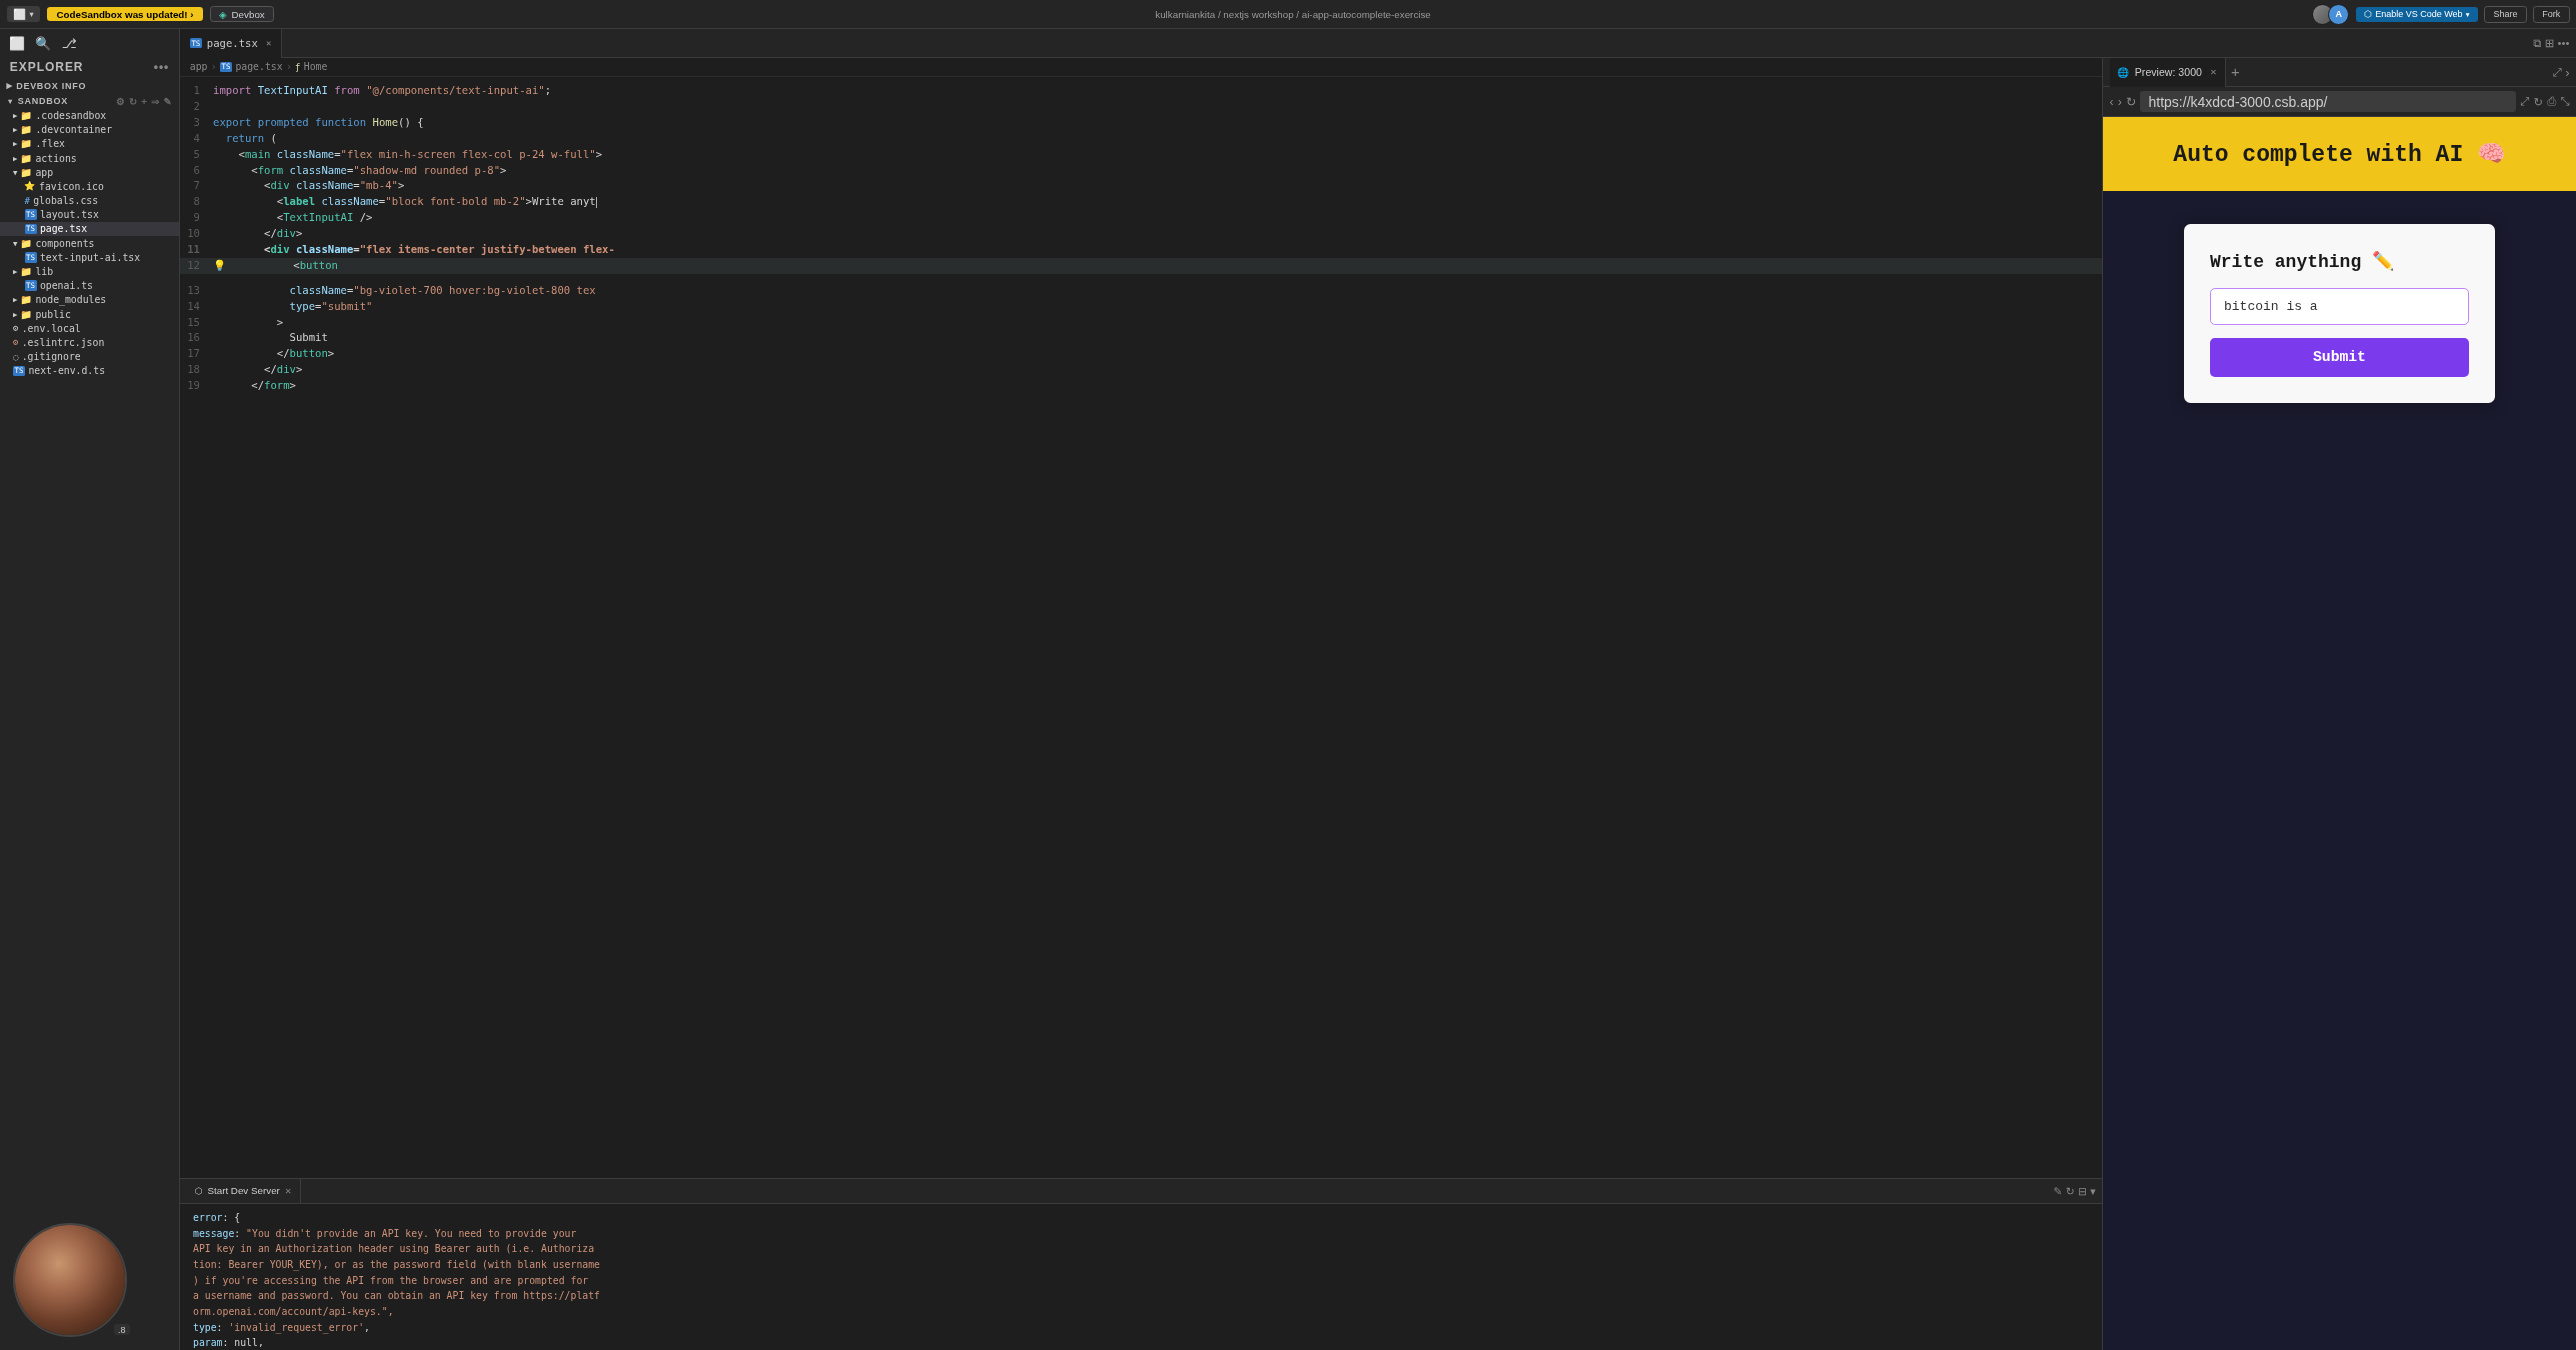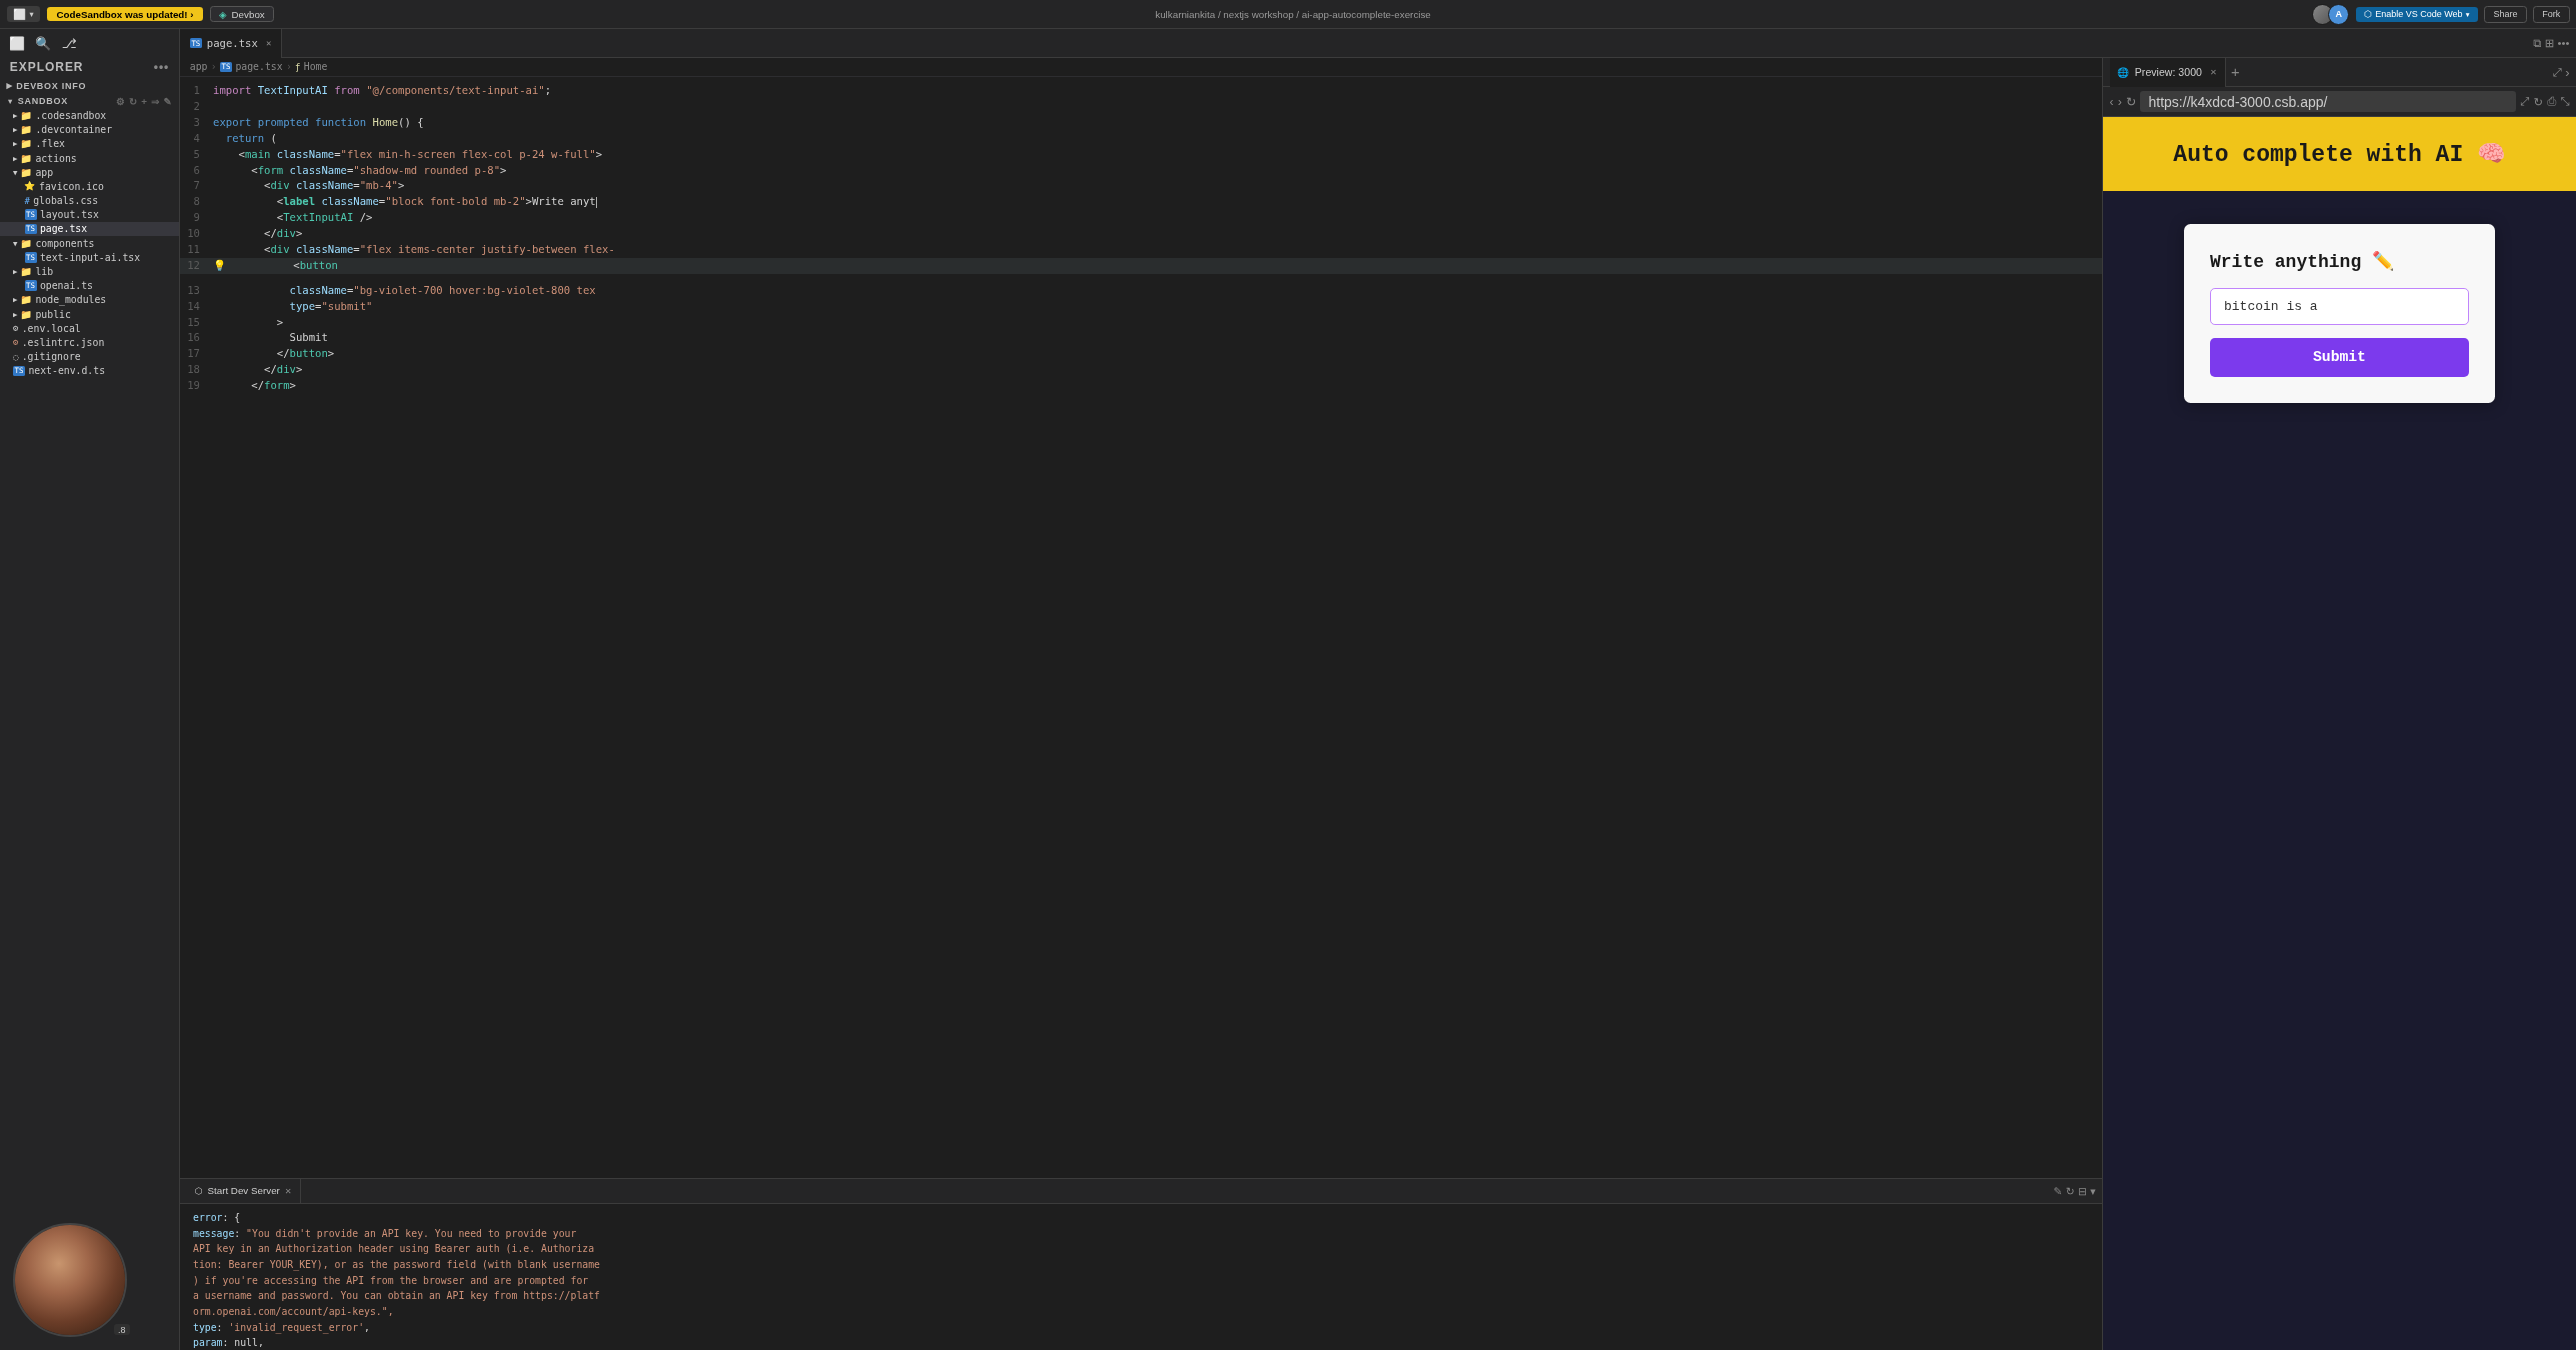--- a/index.html
+++ b/index.html
@@ -220,21 +220,21 @@
             <span style="white-space:pre; color:#d4d4d4;">          &lt;<span style="color:#4ec9b0;font-weight:bold;">label</span> <span style="color:#9cdcfe;">className</span>=<span style="color:#ce9178;">"block font-bold mb-2"</span>&gt;Write anyt<span style="display:inline-block; width:1.6px; height:10.6px; background:#aeafad; vertical-align:middle; animation: blink 1s infinite;"></span></span>
           </div>
           <div style="display:flex; align-items:flex-start;">
             <span style="width:33px; text-align:right; padding-right:13px; color:#5a5a5a; user-select:none; flex-shrink:0;">9</span>
             <span style="white-space:pre; color:#d4d4d4;">          &lt;<span style="color:#4ec9b0;">TextInputAI</span> /&gt;</span>
           </div>
           <div style="display:flex; align-items:flex-start;">
             <span style="width:33px; text-align:right; padding-right:13px; color:#5a5a5a; user-select:none; flex-shrink:0;">10</span>
             <span style="white-space:pre; color:#d4d4d4;">        &lt;/<span style="color:#4ec9b0;">div</span>&gt;</span>
           </div>
-          <div style="display:flex; align-items:flex-start;">
+          <div style="display:flex; align-items:flex-start;font-weight:bold;">
             <span style="width:33px; text-align:right; padding-right:13px; color:#5a5a5a; user-select:none; flex-shrink:0;">11</span>
             <span style="white-space:pre; color:#d4d4d4;">        &lt;<span style="color:#4ec9b0;">div</span> <span style="color:#9cdcfe;">className</span>=<span style="color:#ce9178;">"flex items-center justify-between flex-</span></span>
           </div>
           <div style="display:flex; align-items:flex-start; background:#2a2d2e;">
             <span style="width:33px; text-align:right; padding-right:13px; color:#5a5a5a; user-select:none; flex-shrink:0;">12</span>
             <span style="color:#f0c419; margin-right:3.3px; cursor:pointer; font-size:10.6px;">💡</span>
             <span style="white-space:pre; color:#d4d4d4;">          &lt;<span style="color:#4ec9b0;">button</span></span>
           </div>
           <div style="display:flex; align-items:flex-end;margin-top:9px;">
             <span style="width:33px; text-align:right; padding-right:13px; color:#5a5a5a; user-select:none; flex-shrink:0;">13</span>

